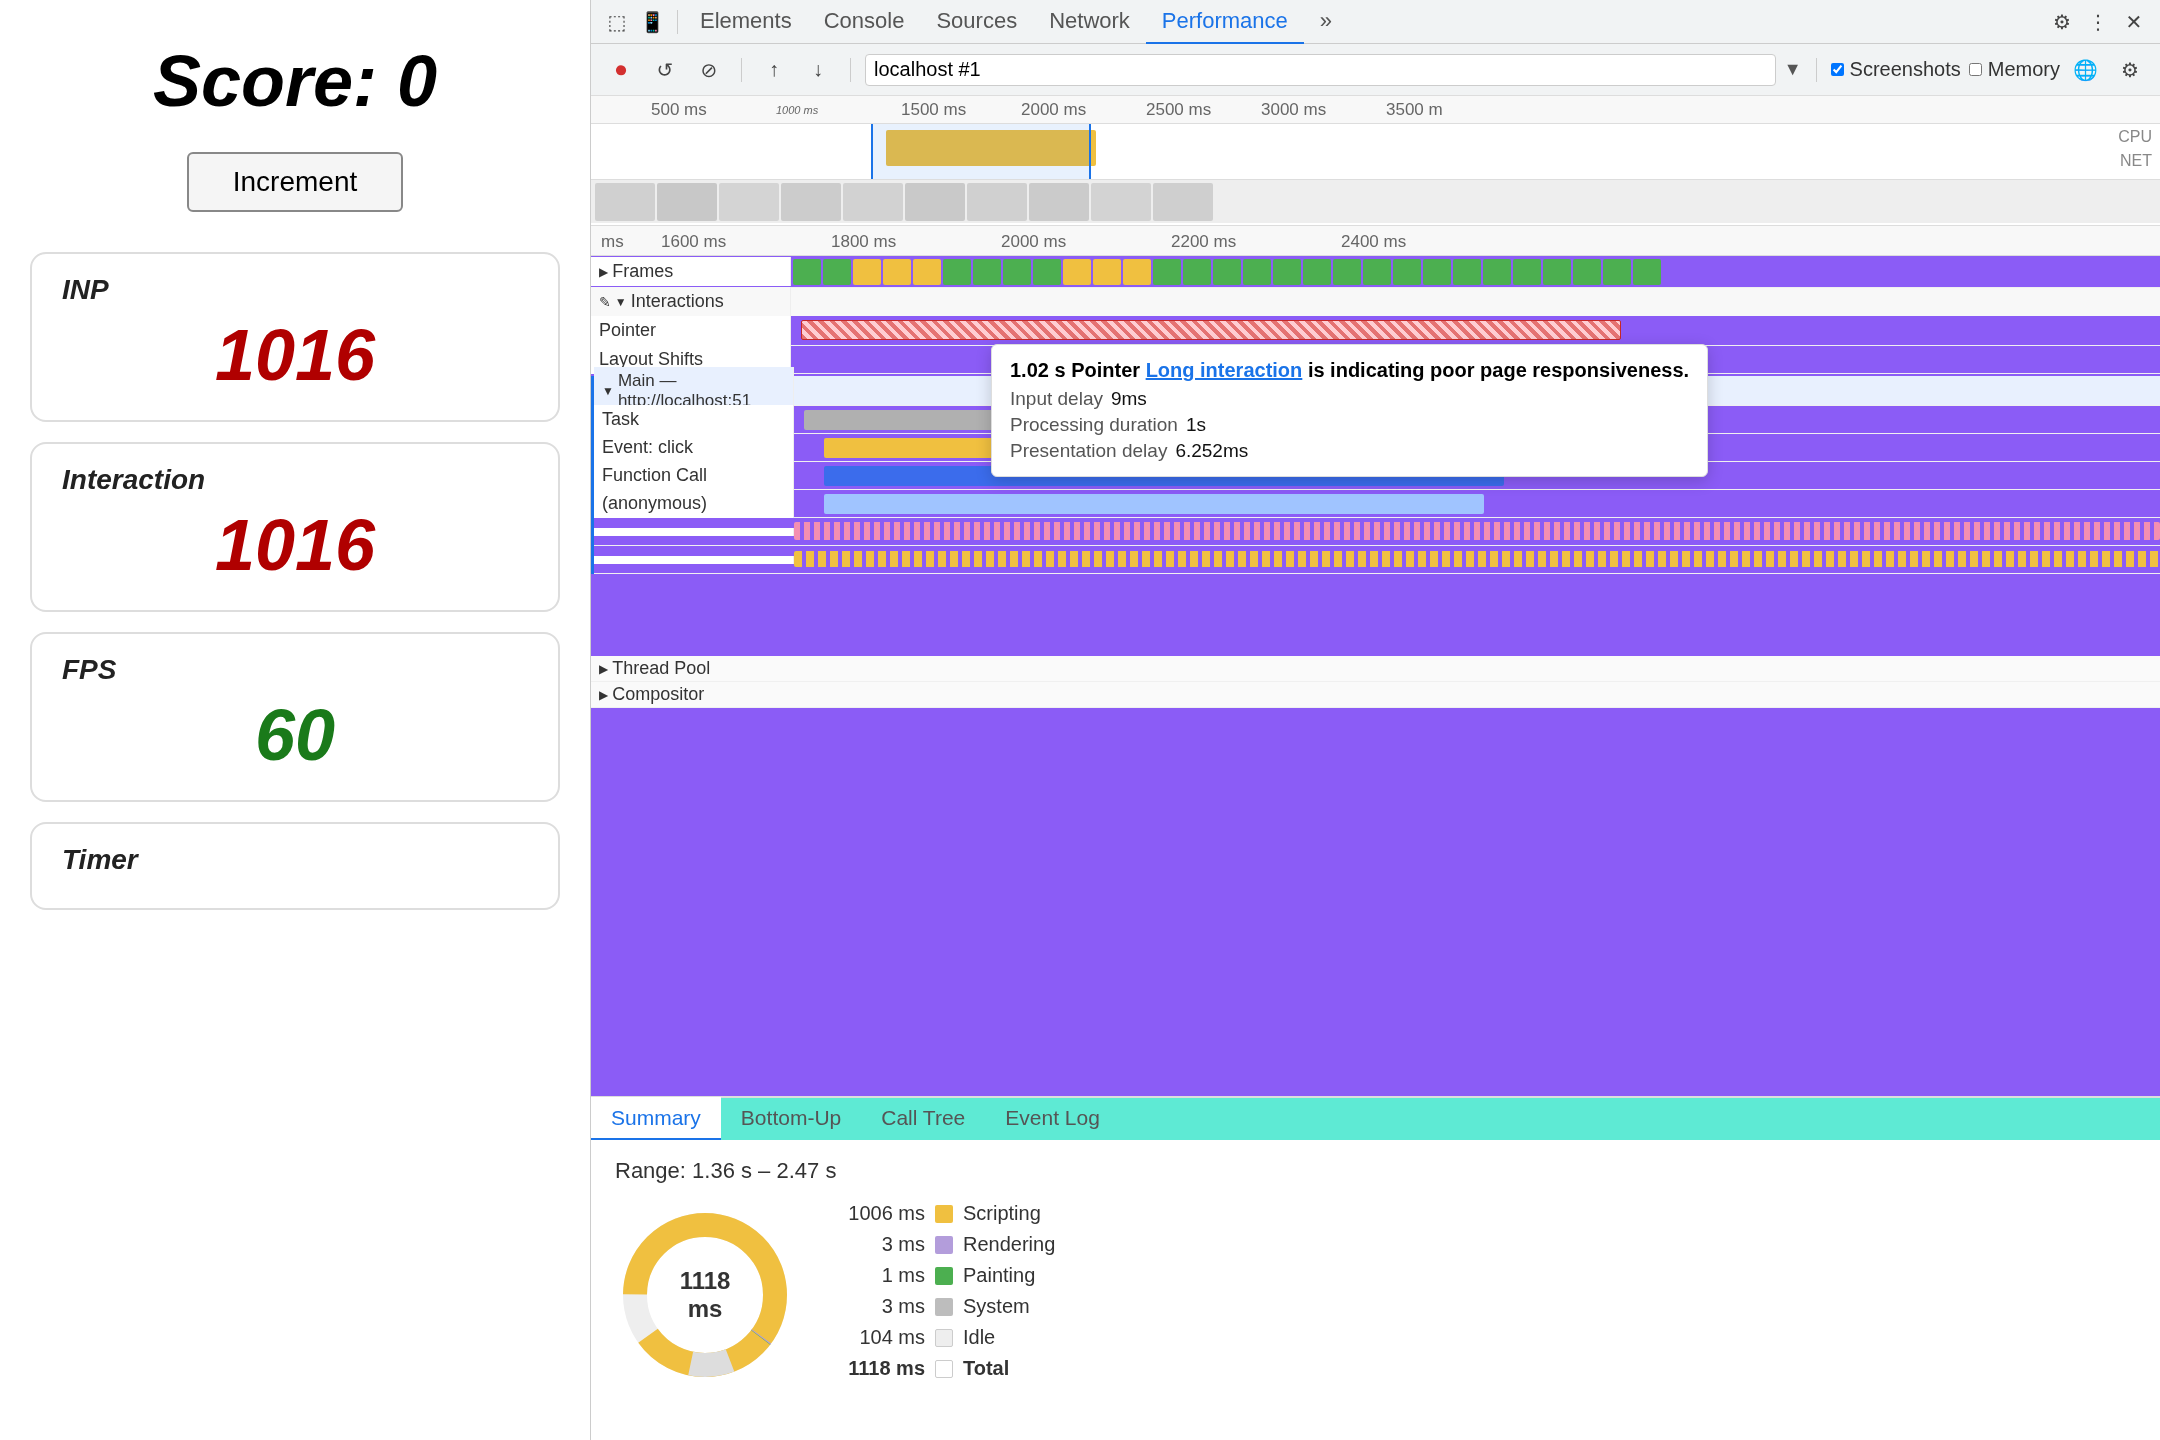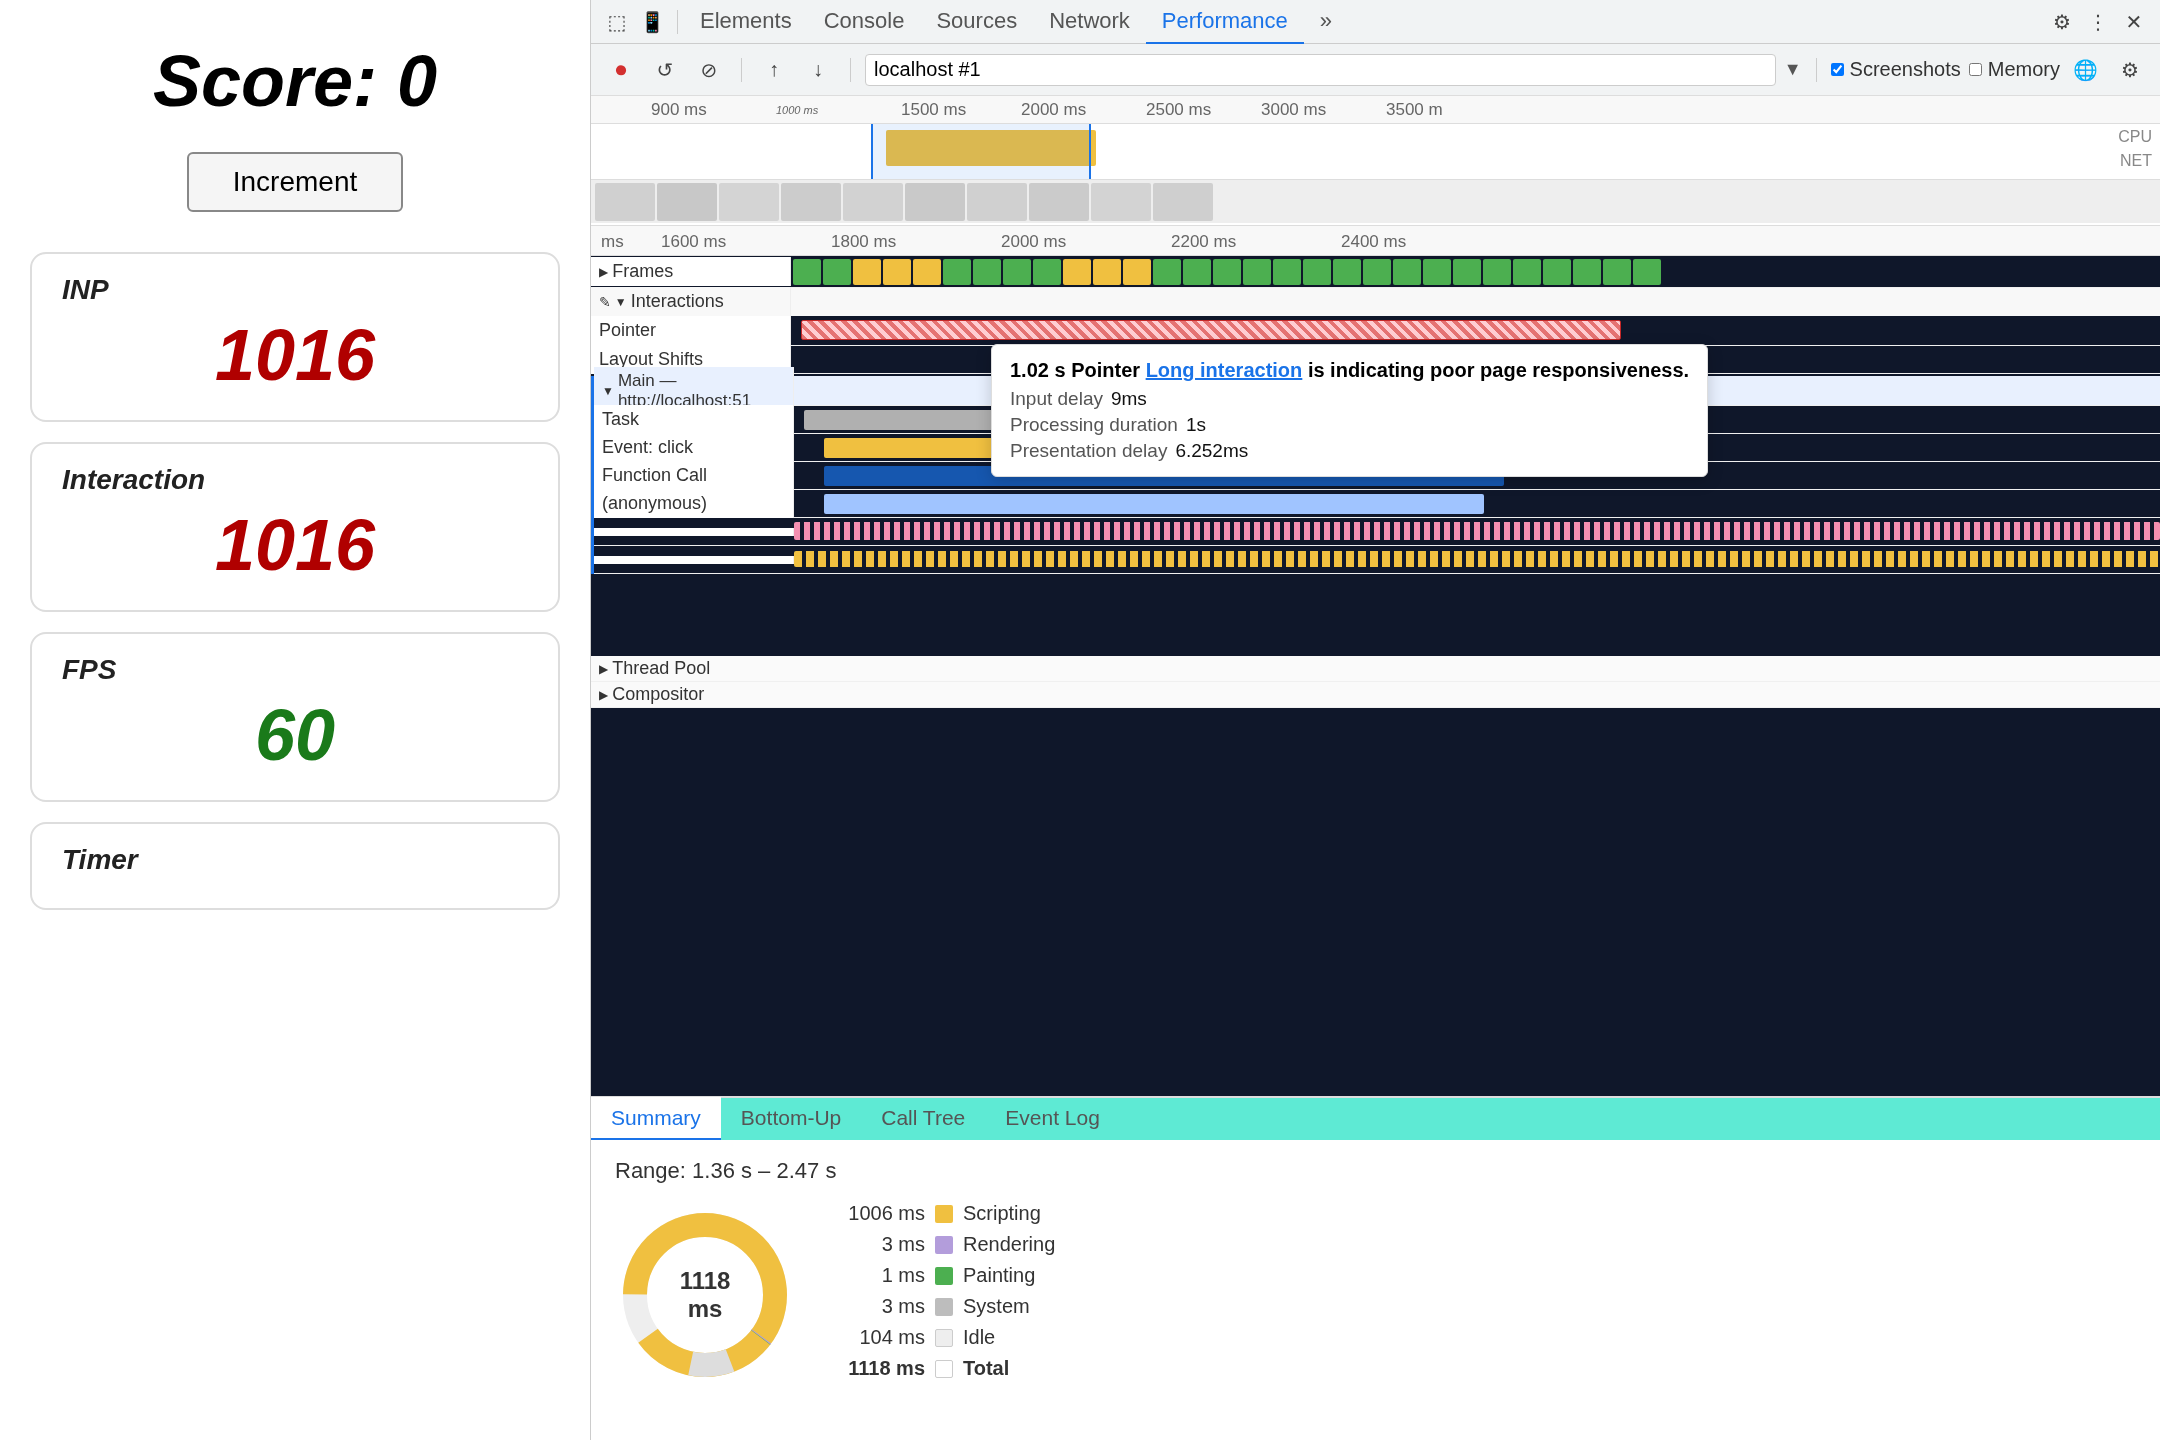--- a/index.html
+++ b/index.html
@@ -150,21 +150,21 @@
       right: 8px;
       top: 28px;
       font-size: 16px;
       color: #888;
     }
 
     
     .detail-timeline {
       flex: 1;
       overflow-y: auto;
-      background: #0f172a;
+      background: #8b5cf6;
       position: relative;
     }
 
     
     .track-row {
       display: flex;
       align-items: center;
       min-height: 28px;
       border-bottom: 1px solid #f0f0f0;
       position: relative;
@@ -397,21 +397,21 @@
       <input type="checkbox" style="">
       <span>Memory</span>
     </label>
     <button class="toolbar-btn">🌐</button>
     <button class="toolbar-btn">⚙</button>
   </div>
 
   <div class="timeline-overview">
 
     <div style="height:28px; background:#f8f8f8; border-bottom:1px solid #ddd; position:relative; display:flex; align-items:center; padding-left:10px;">
-      <span style="position:absolute; left:60px; font-size:17px; color:#666;">900 ms</span>
+      <span style="position:absolute; left:60px; font-size:17px; color:#666;">500 ms</span>
       <span style="position:absolute; left:185px; font-size:11px; color:#666;font-style:italic;">1000 ms</span>
       <span style="position:absolute; left:310px; font-size:17px; color:#666;">1500 ms</span>
       <span style="position:absolute; left:430px; font-size:17px; color:#666;">2000 ms</span>
       <span style="position:absolute; left:555px; font-size:17px; color:#666;">2500 ms</span>
       <span style="position:absolute; left:670px; font-size:17px; color:#666;">3000 ms</span>
       <span style="position:absolute; left:795px; font-size:17px; color:#666;">3500 m</span>
     </div>
 
     <div style="height:55px; background:#fff; position:relative;">
       <span class="cpu-label">CPU</span>

